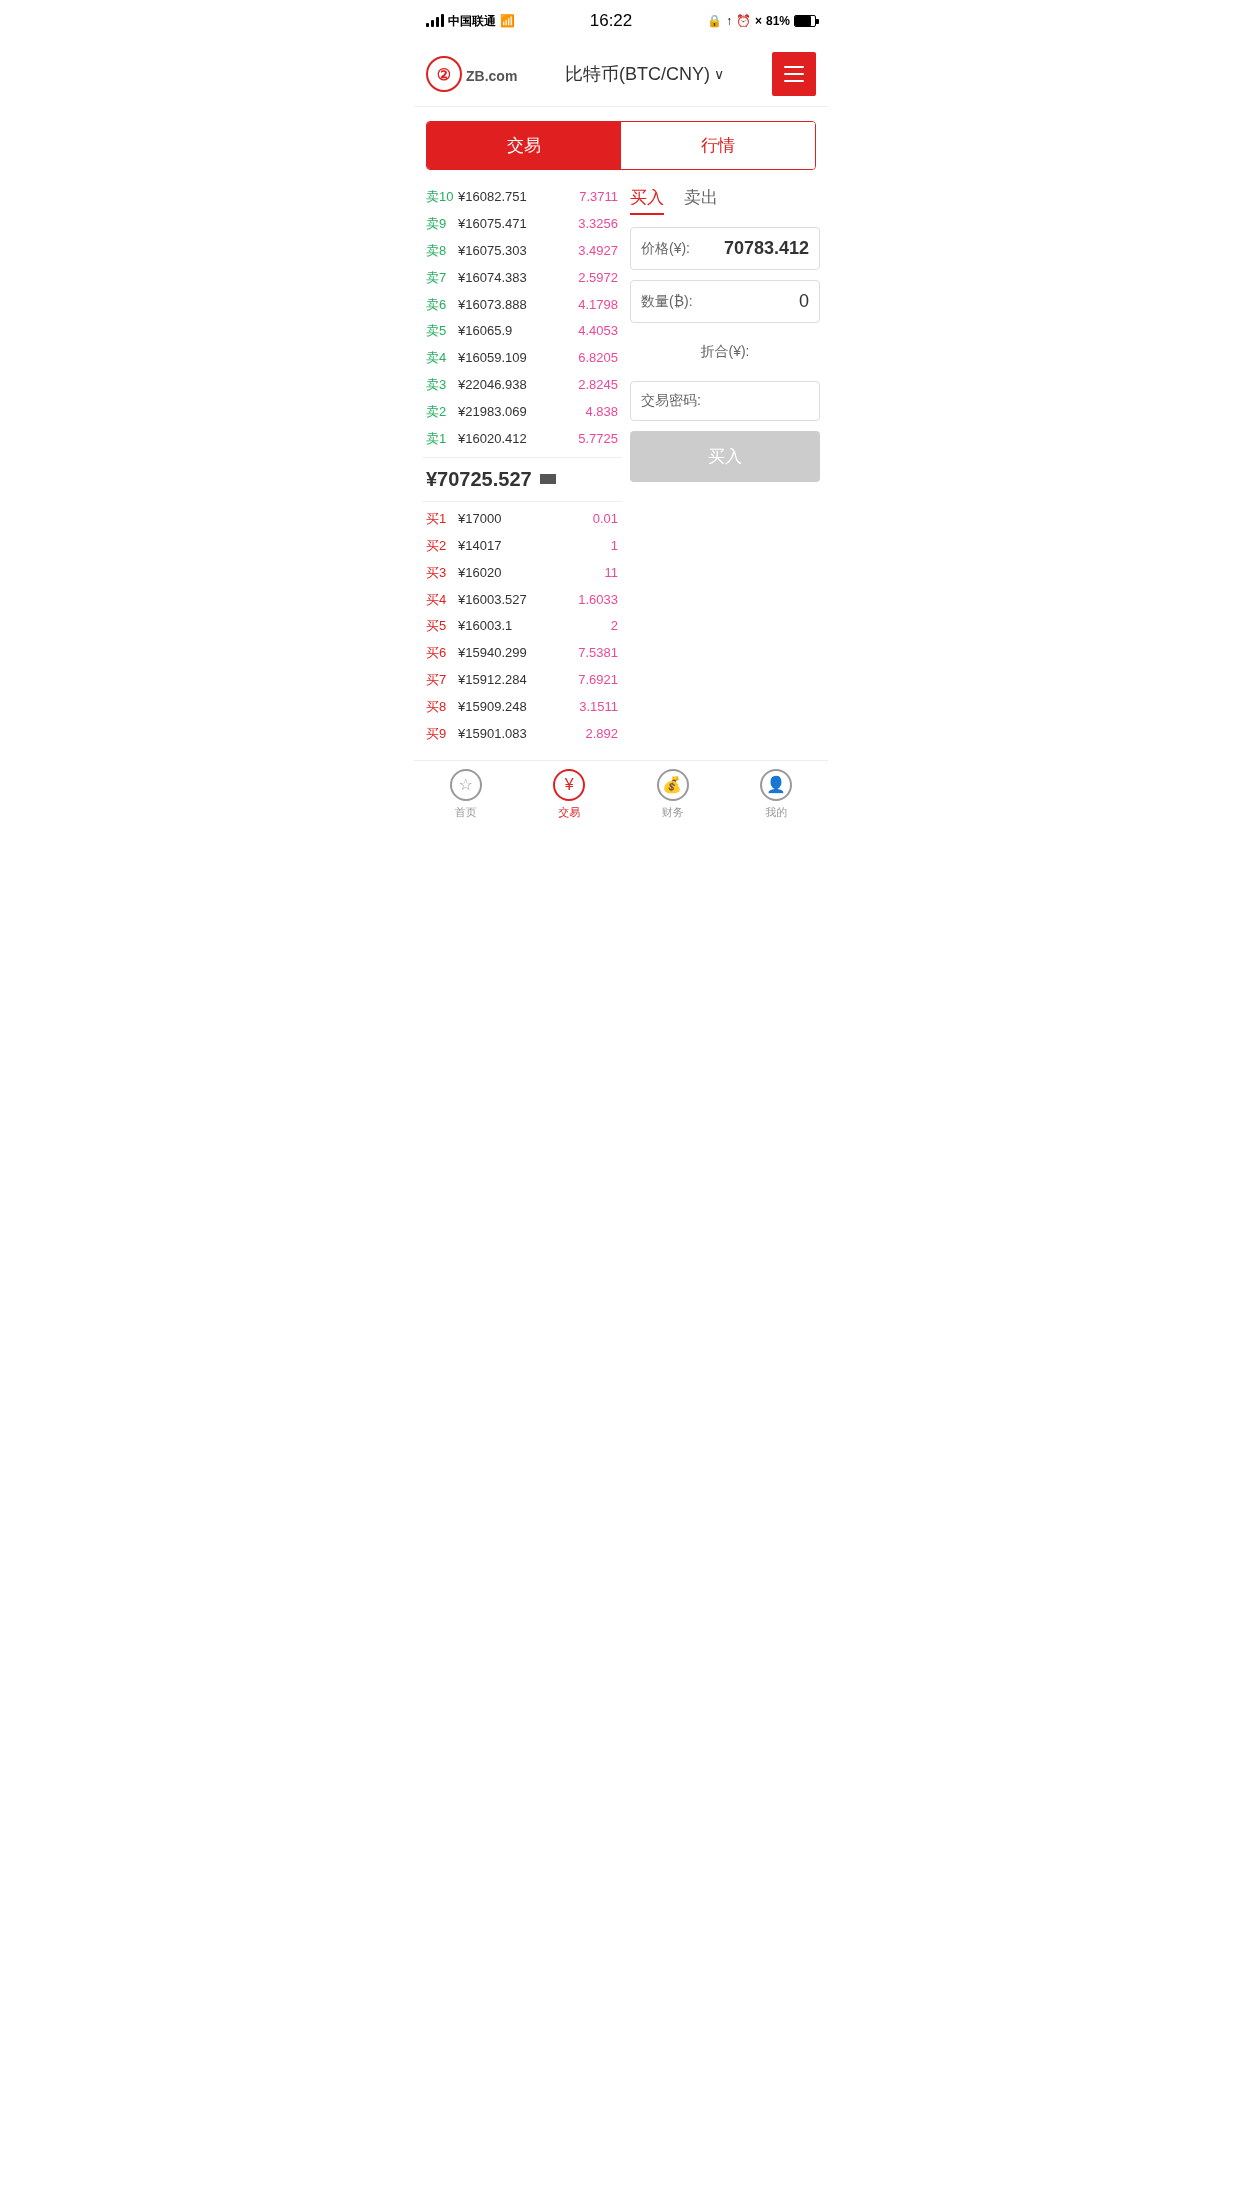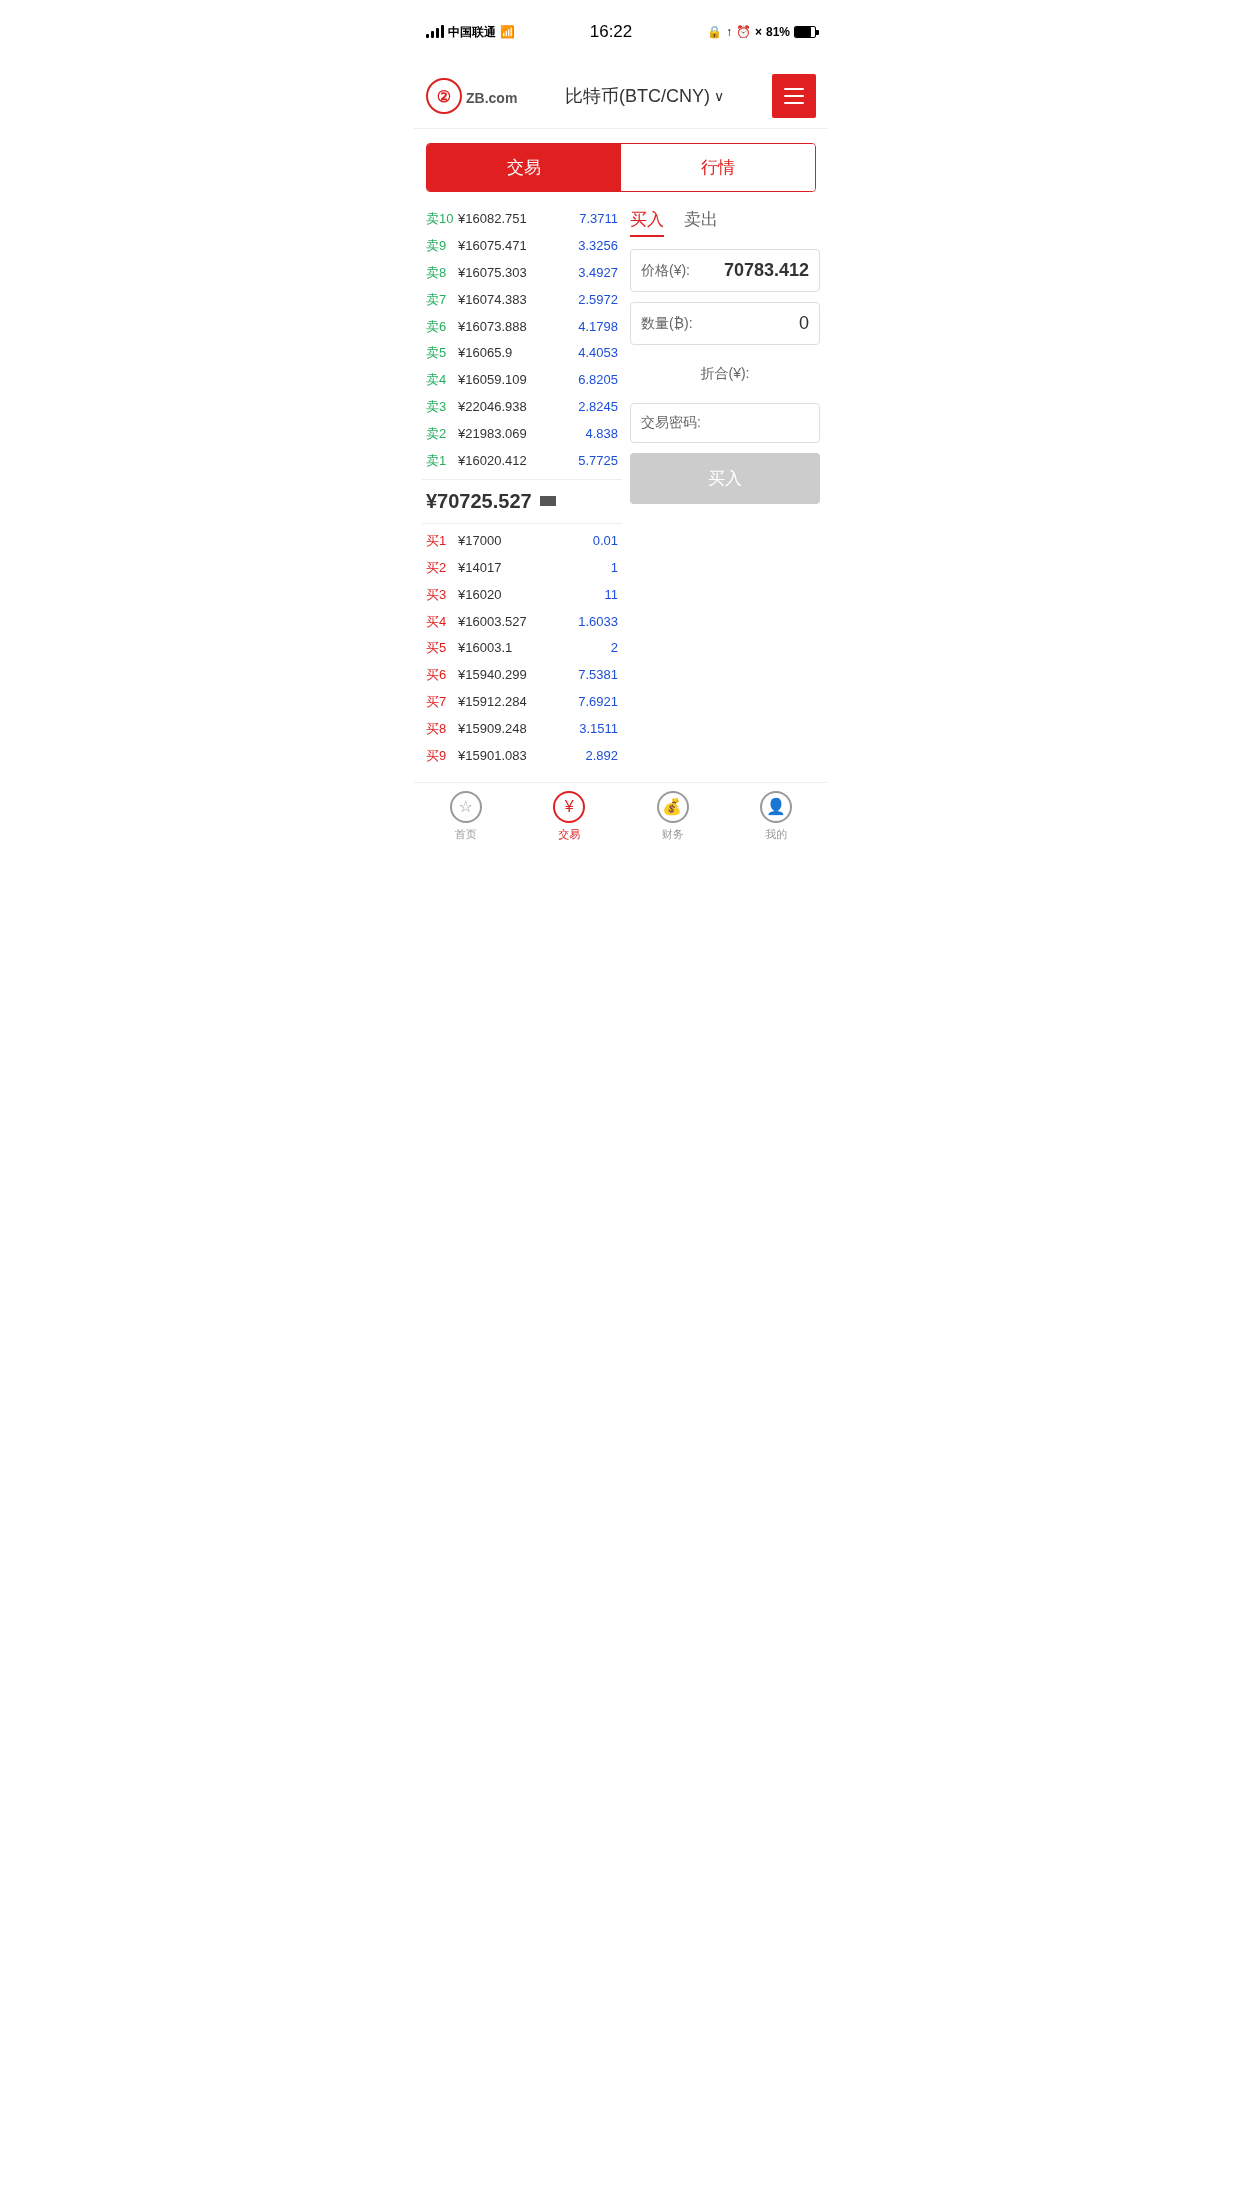--- a/index.html
+++ b/index.html
@@ -11,21 +11,21 @@
       margin: 0 auto;
       font-size: 14px;
     }
 
     
     .status-bar {
       background: #fff;
       display: flex;
       justify-content: space-between;
       align-items: center;
-      padding: 22px 12px;
+      padding: 11px 12px;
       font-size: 12px;
       font-weight: 600;
     }
     .status-left { display: flex; align-items: center; gap: 4px; }
     .status-center { font-size: 17px; font-weight: 500; }
     .status-right { display: flex; align-items: center; gap: 4px; font-size: 12px; }
     .battery-icon {
       width: 22px; height: 12px; border: 1.5px solid #000; border-radius: 2px;
       position: relative; display: inline-block; vertical-align: middle;
     }
@@ -98,21 +98,21 @@
     }
     .order-row {
       display: flex;
       justify-content: space-between;
       padding: 5px 4px;
       line-height: 1.3;
     }
     .order-row .label { color: #27ae60; min-width: 28px; }
     .order-row .label.buy { color: #e02020; }
     .order-row .price { color: #333; flex: 1; padding-left: 4px; }
-    .order-row .amount { color: #1d4ed8; text-align: center; }
+    .order-row .amount { color: #ec4899; text-align: center; }
 
     .current-price {
       display: flex; align-items: center; gap: 8px;
       padding: 10px 4px;
       font-size: 20px; font-weight: bold; color: #333;
       border-top: 1px solid #eee;
       border-bottom: 1px solid #eee;
       margin: 4px 0;
     }
     .price-indicator {

